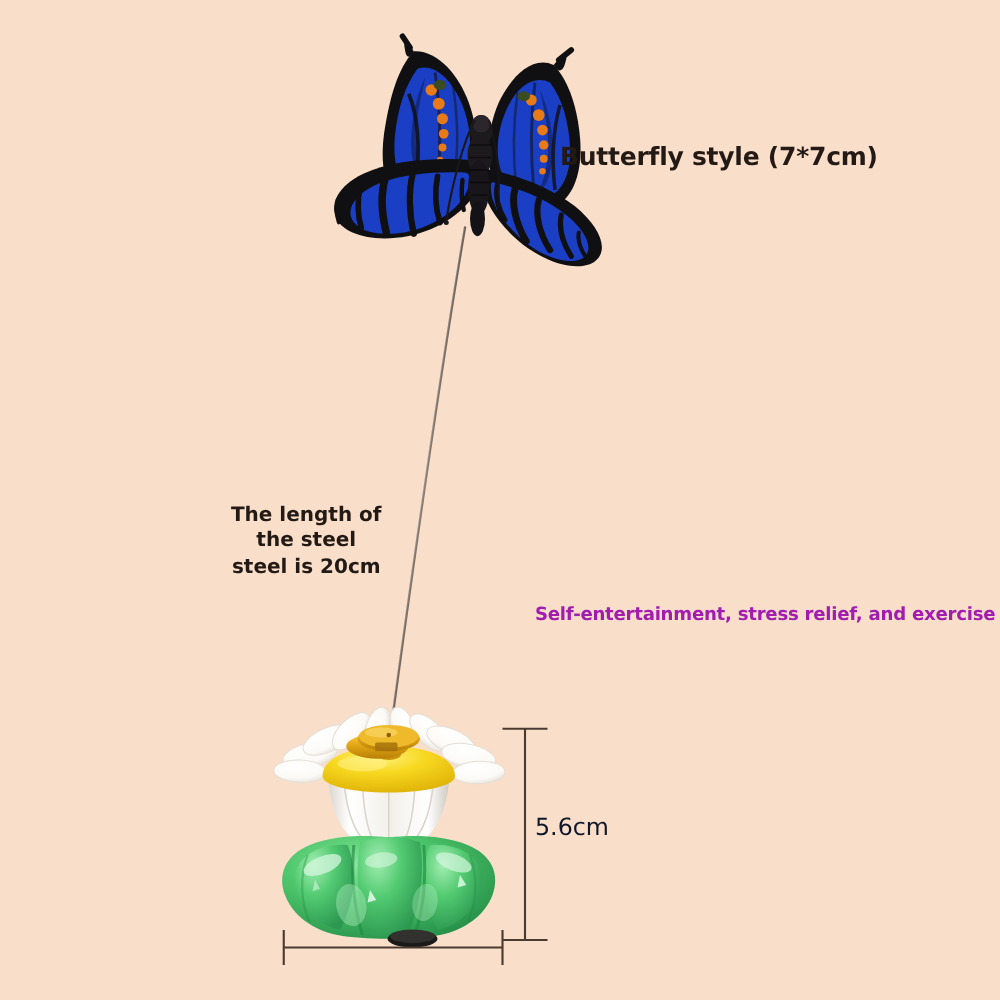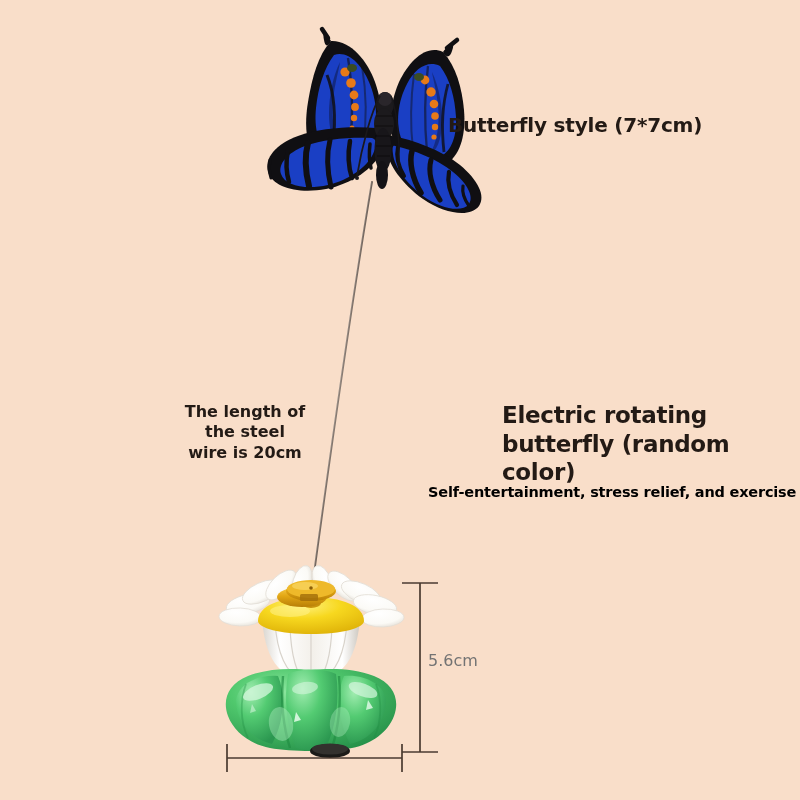--- a/index.html
+++ b/index.html
@@ -63,31 +63,31 @@
     line-height: 1.24;
     letter-spacing: -0.3px;
   }
 
   #product-subtitle {
     left: 428px;
     top: 484px;
     width: 372px;
     font-size: 14.5px;
     font-weight: bold;
-    color: #000000;
+    color: #a21caf;
     letter-spacing: -0.2px;
     white-space: nowrap;
   }
 
   
   #height-dim-label {
     left: 428px;
     top: 651px;
-    font-size: 16px;
-    color: #737373;
+    font-size: 19px;
+    color: #0f172a;
     white-space: nowrap;
   }
 
   #width-dim-label {
     left: 227px;
     top: 762px;
     width: 176px;
     text-align: center;
     font-size: 19px;
     color: #1d1712;
@@ -363,26 +363,22 @@
         <line x1="402" y1="744" x2="402" y2="772"></line>
         <line x1="227" y1="758" x2="402" y2="758"></line>
       </g>
     </g>
   </svg>
 
   <div class="callout" id="butterfly-style-label">Butterfly style (7*7cm)</div>
 
   <div class="callout" id="wire-length-label">
     <div>The length of the steel</div>
-    <div>wire is 20cm</div>
+    <div>steel is 20cm</div>
   </div>
 
-  <div class="callout" id="product-title">
-    <div>Electric rotating</div>
-    <div>butterfly (random color)</div>
-  </div>
 
   <div class="callout" id="product-subtitle">Self-entertainment, stress relief, and exercise</div>
 
   <div class="callout" id="height-dim-label">5.6cm</div>
 
 
 </div>
 
 </body></html>

